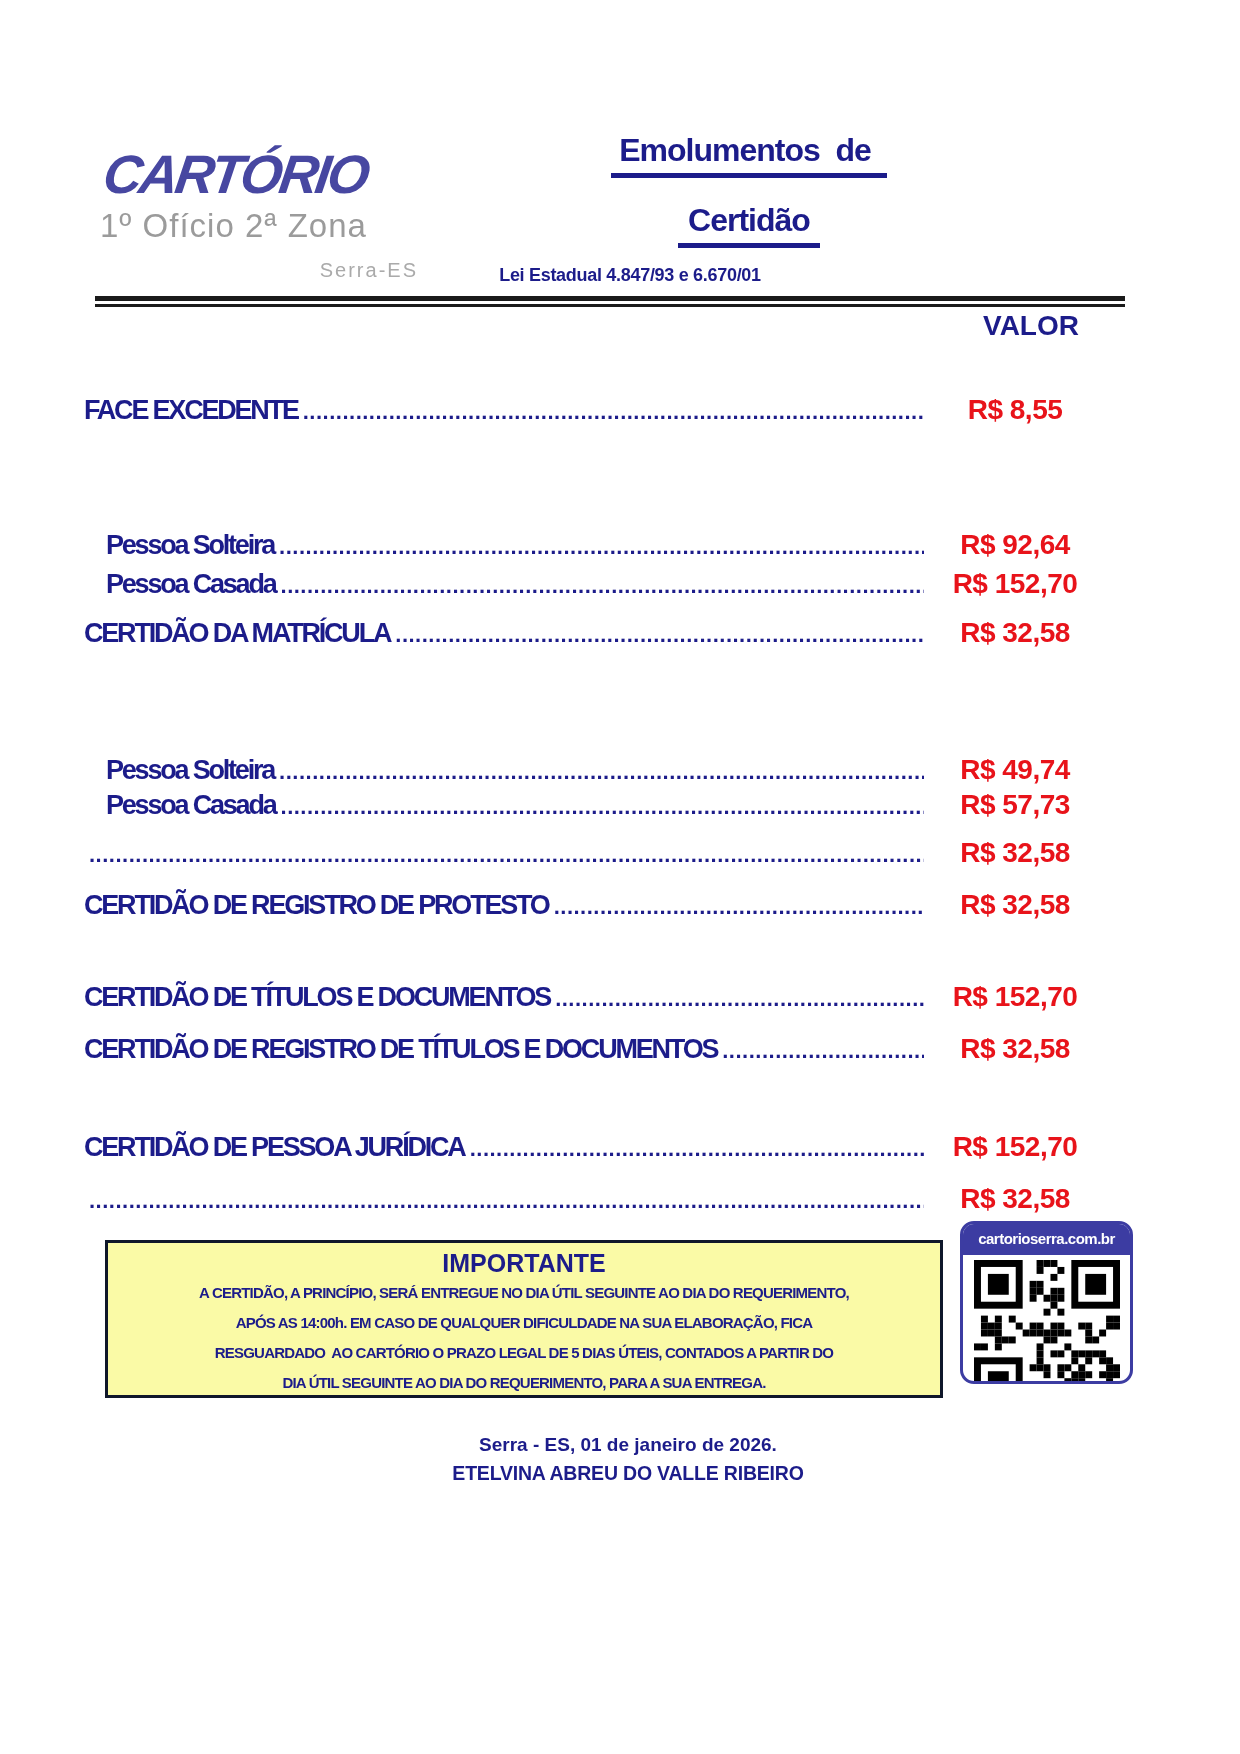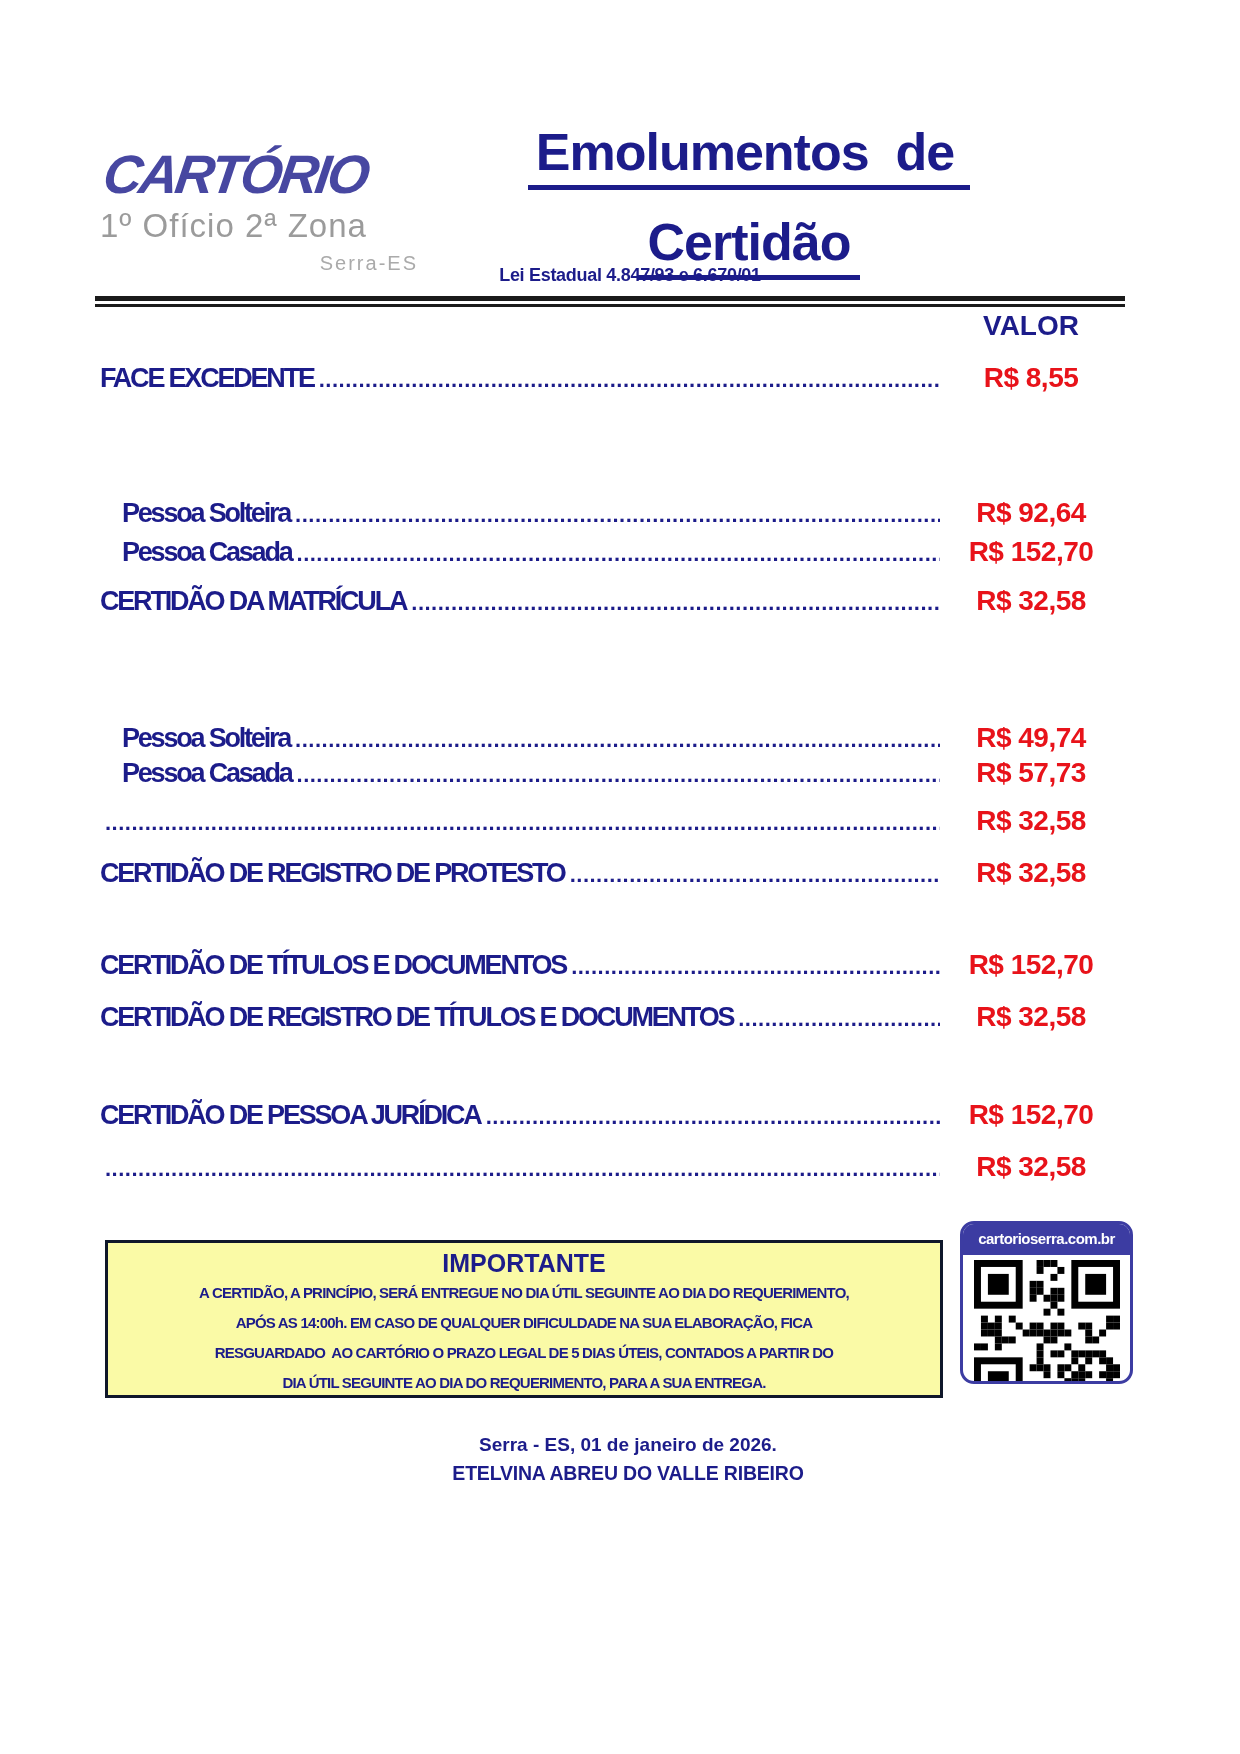--- a/index.html
+++ b/index.html
@@ -9,39 +9,39 @@
   *{margin:0;padding:0;box-sizing:border-box;}
   html,body{background:#e9e9e9;}
   body{font-family:"Liberation Sans","DejaVu Sans",sans-serif;}
   .page{position:relative;width:1240px;height:1754px;background:#ffffff;margin:0 auto;overflow:hidden;}
 
   
   .logo{position:absolute;left:100px;top:146px;width:318px;}
   .logo-brand{font-size:54px;font-weight:900;font-style:italic;letter-spacing:-3px;
     color:var(--logo_blue);line-height:1.05;transform:skewX(-8deg);transform-origin:left bottom;white-space:nowrap;}
   .logo-line2{font-size:33px;color:var(--logo_gray);letter-spacing:1px;margin-top:4px;white-space:nowrap;}
-  .logo-line3{font-size:20px;color:var(--logo_gray2);letter-spacing:2px;text-align:right;margin-top:7px;}
-
-  .title{position:absolute;left:527px;top:126px;width:444px;text-align:center;
-    color:var(--navy);font-weight:bold;font-size:52px;letter-spacing:-1px;line-height:1;}
+  .logo-line3{font-size:20px;color:var(--logo_gray2);letter-spacing:2px;text-align:right;margin-top:14px;}
+
+  .title{position:absolute;left:527px;top:134px;width:444px;text-align:center;
+    color:var(--navy);font-weight:bold;font-size:32px;letter-spacing:-1px;line-height:1;}
   .tline{display:inline-block;border-bottom:5px solid var(--navy);padding:0 16px 7px 8px;white-space:pre;}
   .tline2{margin-top:26px;padding:0 10px 7px;}
 
   .subtitle{position:absolute;left:330px;top:265px;width:600px;text-align:center;
     color:var(--navy);font-weight:bold;font-size:18px;letter-spacing:-0.3px;}
 
   .rule{position:absolute;left:95px;top:296px;width:1030px;height:11px;
     border-top:5px solid var(--rule);border-bottom:3px solid var(--rule);}
 
   .valor{position:absolute;left:940px;top:310px;width:182px;text-align:center;
     color:var(--navy);font-weight:bold;font-size:28px;}
 
   
-  .row{position:absolute;left:100px;width:1022px;display:flex;align-items:baseline;
-    color:var(--navy);font-weight:bold;font-size:27px;letter-spacing:-2.2px;line-height:30px;white-space:nowrap;}
+  .row{position:absolute;left:84px;width:1022px;display:flex;align-items:baseline;
+    color:var(--navy);font-weight:bold;font-size:27px;letter-spacing:-2.2px;line-height:30px;white-space:nowrap;margin-top:32px;}
   .row .lbl{flex:0 0 auto;}
   .row.sub .lbl{padding-left:22px;}
   .row .dots{flex:1 1 auto;min-width:0;overflow:hidden;margin-left:5px;
     font-size:22px;letter-spacing:0.5px;color:var(--navy);}
   .row .price{flex:0 0 182px;text-align:center;color:var(--red);font-size:28px;letter-spacing:-0.5px;}
 
   
   .notice{position:absolute;left:105px;top:1240px;width:838px;height:158px;
     background:var(--notice_bg);border:3px solid #0f172a;overflow:hidden;}
   .notice-title{text-align:center;color:var(--navy);font-weight:bold;font-size:25px;margin-top:6px;}

